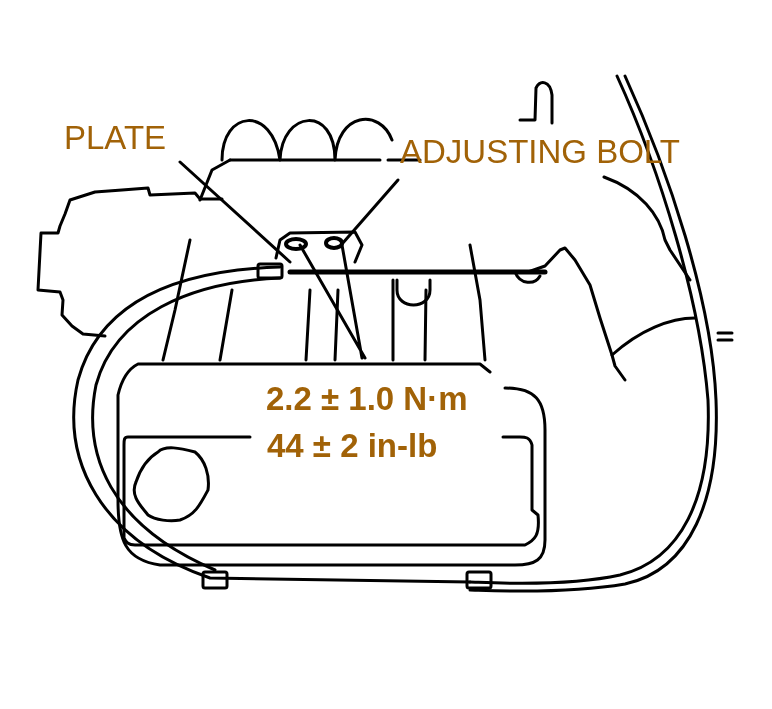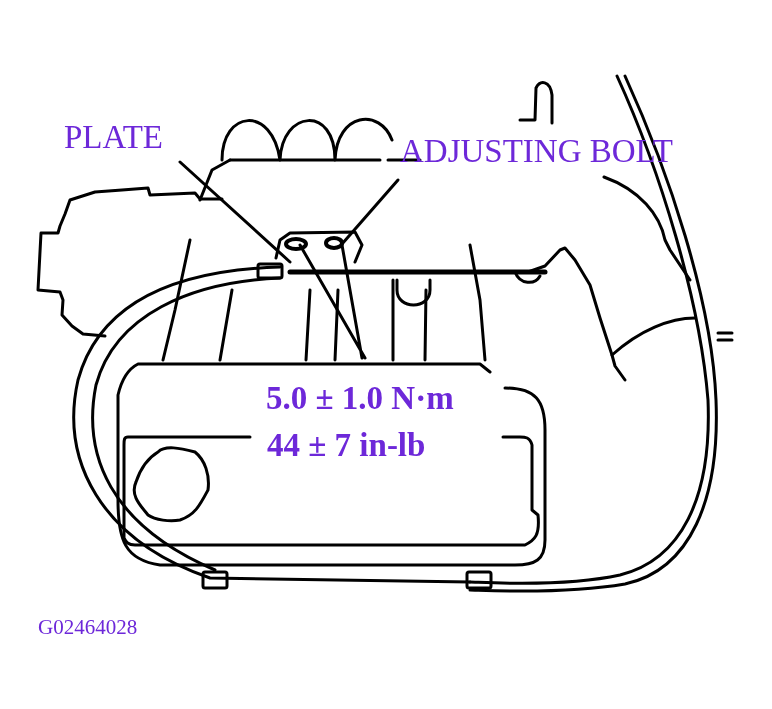--- a/index.html
+++ b/index.html
@@ -1,18 +1,18 @@
 <!DOCTYPE html>
 <html><head>
 <meta charset="utf-8">
 <style>
   html, body { margin: 0; padding: 0; background: #ffffff; }
   #canvas { position: relative; width: 772px; height: 709px; background: #ffffff; overflow: hidden; }
   svg.drawing { position: absolute; left: 0; top: 0; }
-  .lbl { position: absolute; font-family: Liberation Serif, serif; color: #6d28d9; white-space: nowrap; line-height: 1; }
+  .lbl { position: absolute; font-family: Liberation Sans, sans-serif; color: #a16207; white-space: nowrap; line-height: 1; }
   .callout { font-size: 33px; font-weight: normal; letter-spacing: 0px; }
   .torque { font-size: 33px; font-weight: bold; }
   .figid { font-size: 21px; }
 </style>
 </head>
 <body>
 
 <div id="canvas">
 
   <svg class="drawing" width="772" height="709" viewBox="0 0 772 709" fill="none" stroke="#000" stroke-linecap="round" stroke-linejoin="round">
@@ -57,17 +57,16 @@
 
     <path stroke-width="3" d="M138,364 L480,364 L490,372 M505,388 C535,388 545,400 545,430 L545,540 C545,560 535,565 515,565 L160,565 C125,560 118,540 118,500 L118,395 C122,378 130,368 138,364"></path>
     <path stroke-width="3" d="M250,437 L128,437 C124,437 124,440 124,445 L124,538 C126,542 128,545 135,545 L525,545 C535,540 540,535 538,515 L532,510 L532,445 C530,437 525,437 520,437 L503,437"></path>
 
     <path stroke-width="3" d="M158,452 C165,445 180,448 195,452 C205,460 210,475 208,490 C200,505 195,515 180,520 C170,522 155,520 148,515 C140,505 130,495 136,482 C140,470 148,458 158,452 Z"></path>
   </svg>
 
   <div class="lbl callout" style="left:64px; top:121px;">PLATE</div>
   <div class="lbl callout" style="left:400px; top:135px;">ADJUSTING BOLT</div>
 
-  <div class="lbl torque" style="left:266px; top:382px;">5.0 ± 1.0 N·m</div>
-  <div class="lbl torque" style="left:267px; top:429px;">44 ± 7 in-lb</div>
+  <div class="lbl torque" style="left:266px; top:382px;">2.2 ± 1.0 N·m</div>
+  <div class="lbl torque" style="left:267px; top:429px;">44 ± 2 in-lb</div>
 
-  <div class="lbl figid" style="left:38px; top:617px;">G02464028</div>
 </div>
 
 </body></html>

